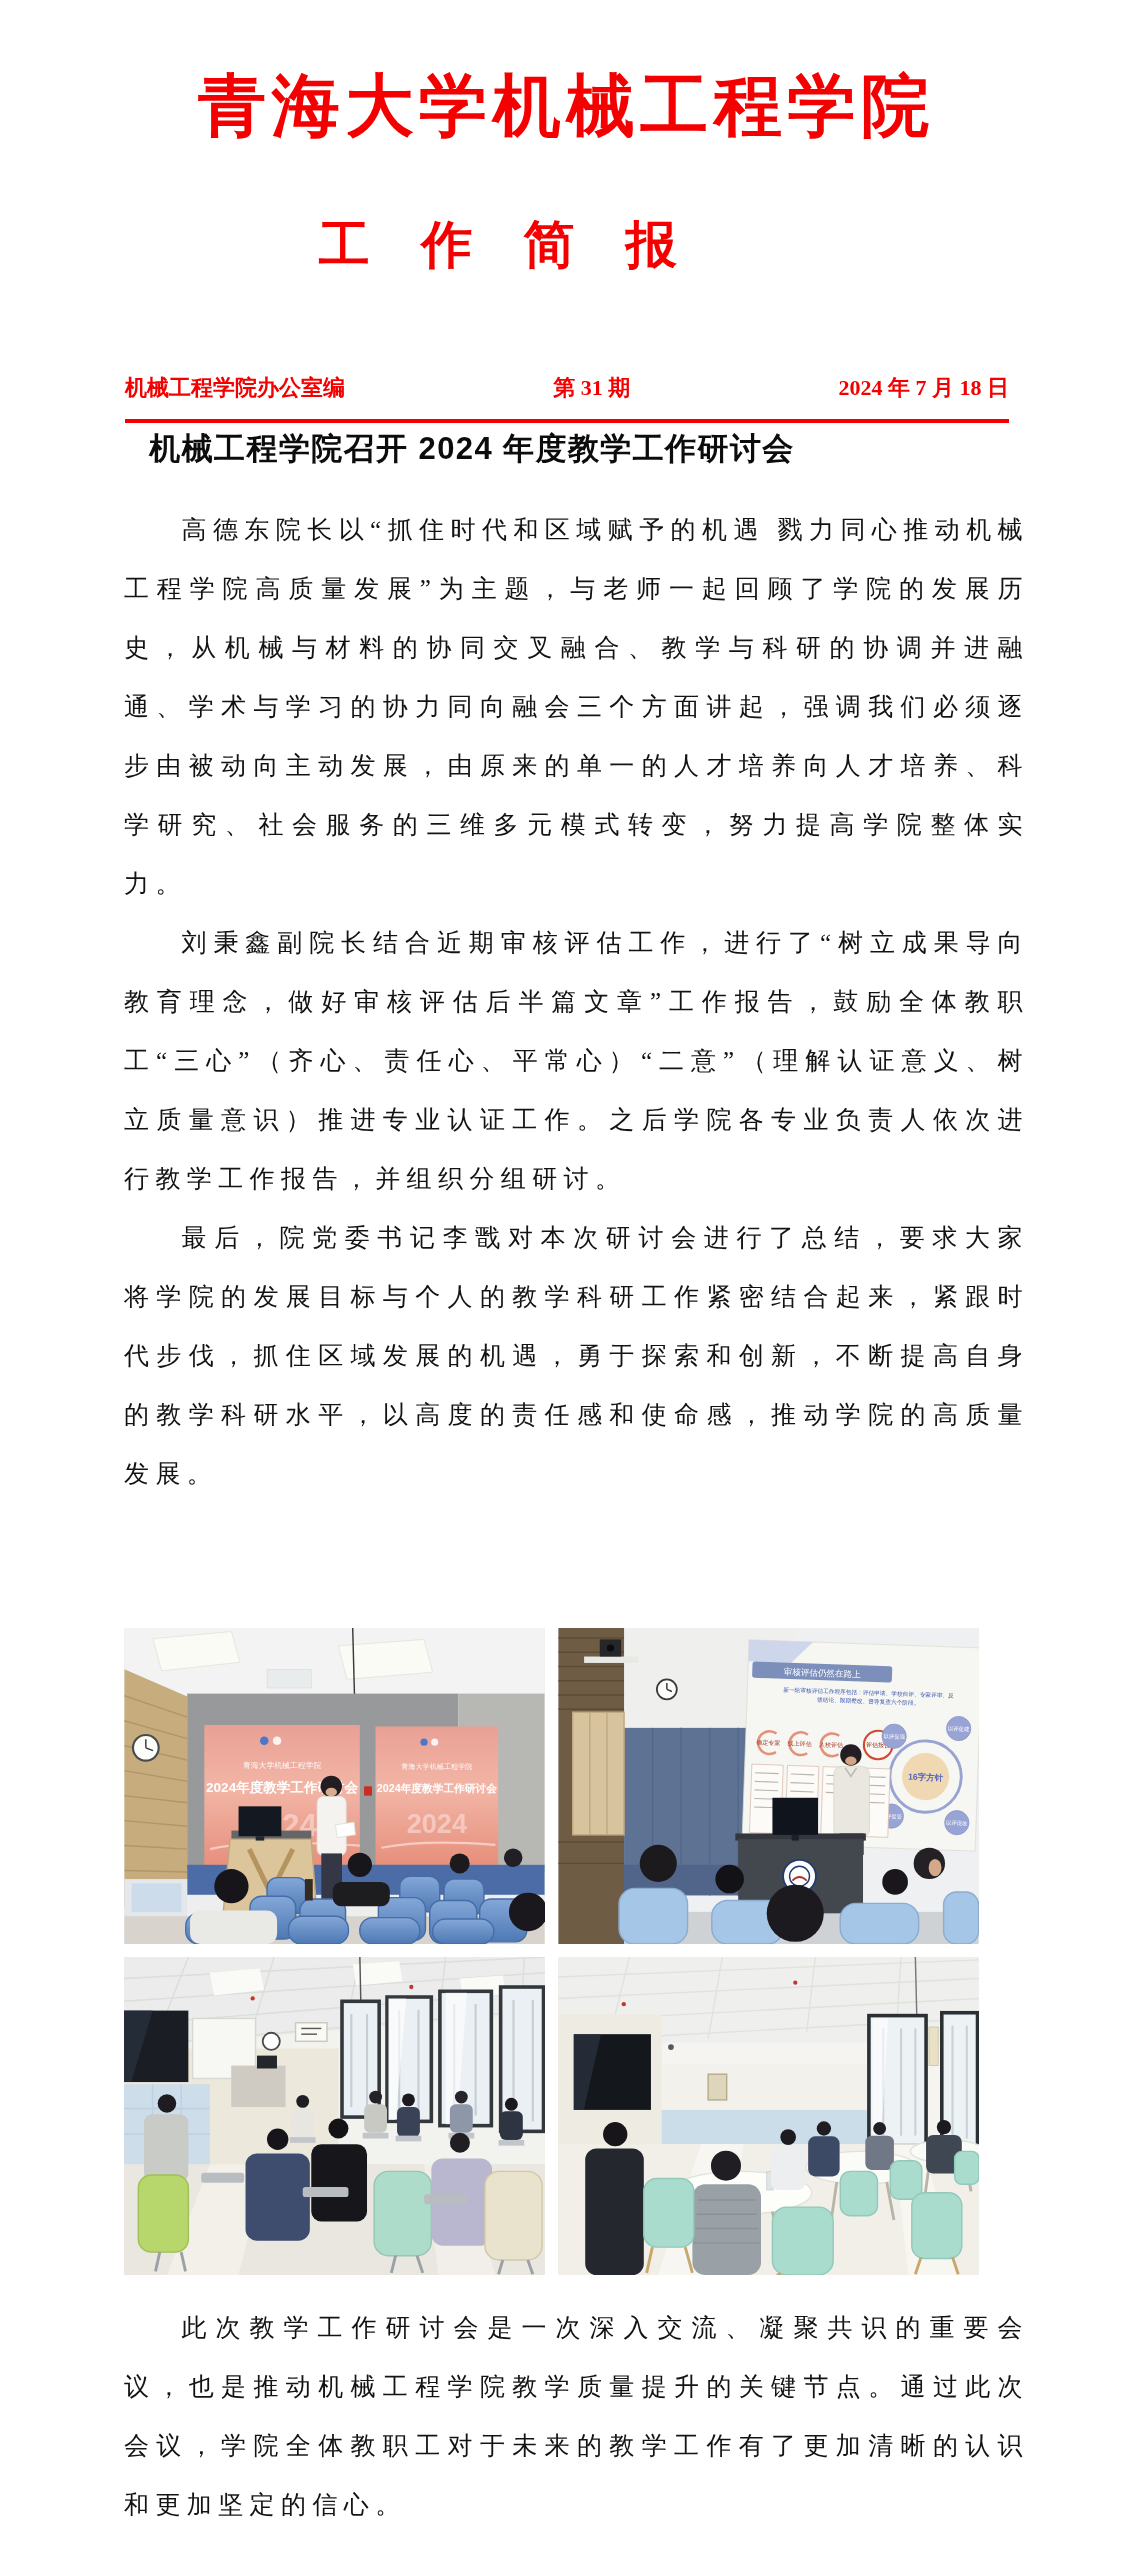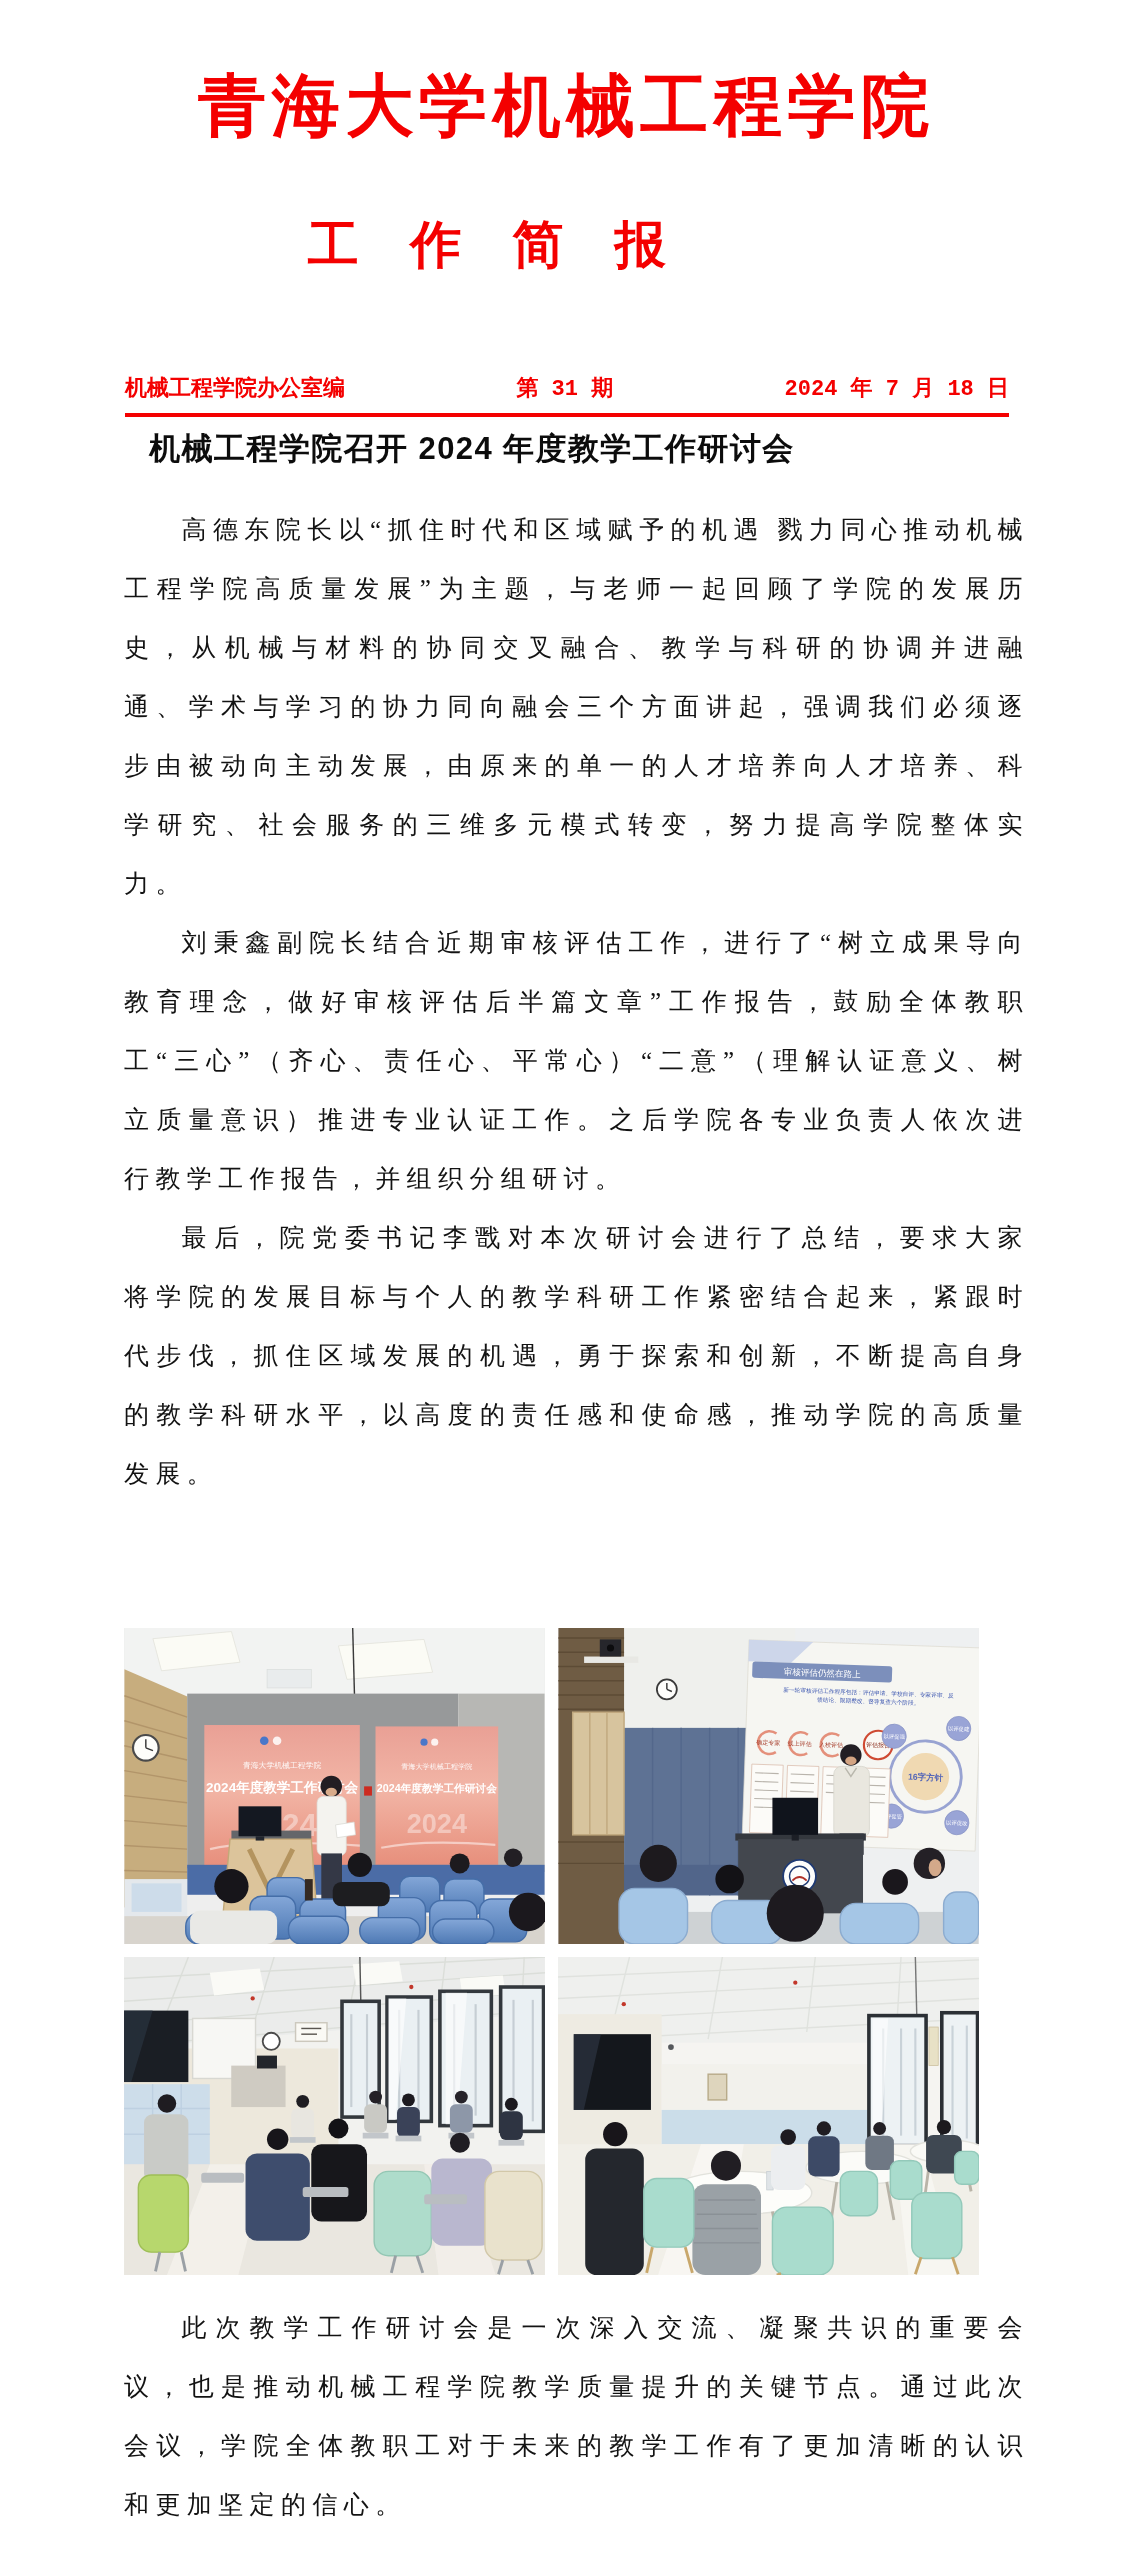--- a/index.html
+++ b/index.html
@@ -10,27 +10,27 @@
   }
   .abs{position:absolute;}
   .masthead-title{
     left:0;top:61px;width:1133px;text-align:center;
     font-size:68px;font-weight:bold;color:var(--red);letter-spacing:5.7px;
     font-family:"Liberation Serif","DejaVu Serif",serif;
   }
   .masthead-subtitle{
     left:0;top:211px;width:988px;text-align:center;
     font-size:51px;font-weight:bold;color:var(--red);
-    letter-spacing:14.3px;word-spacing:10px;
+    letter-spacing:14.3px;word-spacing:10px;padding-left:11px;
   }
   .issue-bar{
     left:125px;top:373px;width:884px;
     display:flex;justify-content:space-between;align-items:baseline;
     color:var(--red);font-size:22px;font-weight:bold;
-    border-bottom:4.3px solid var(--red);padding-bottom:10px;font-family:Liberation Mono, monospace;
+    border-bottom:4.3px solid var(--red);padding-bottom:16px;
   }
   .headline{
     left:0;top:428px;width:944px;text-align:center;
     font-size:31px;font-weight:bold;color:#0c0c0c;letter-spacing:1.4px;
     font-family:"Liberation Sans","DejaVu Sans",sans-serif;
   }
   .body-text{
     left:124px;width:905px;font-size:25px;line-height:59px;
     text-align:justify;letter-spacing:6.4px;color:#131313;
   }

